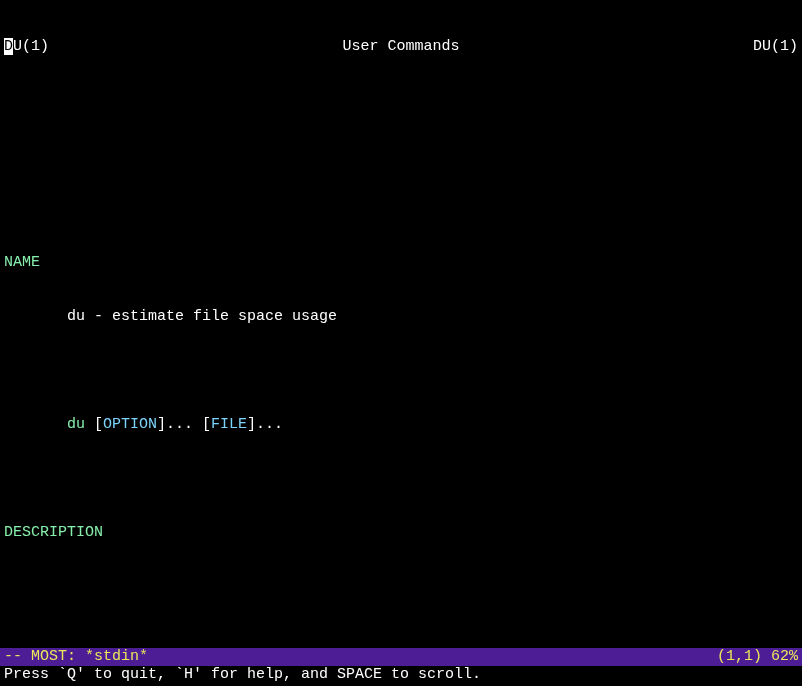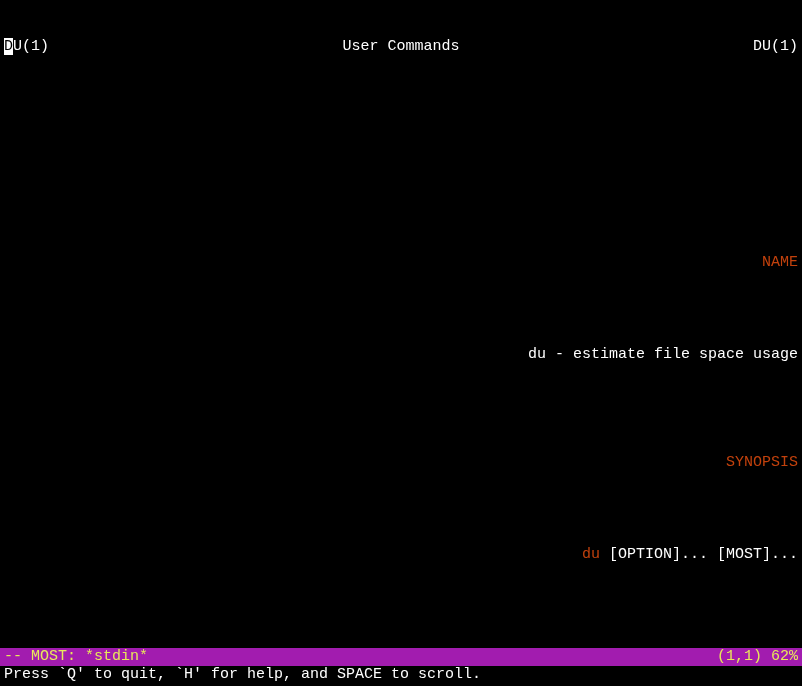--- a/index.html
+++ b/index.html
@@ -23,67 +23,67 @@
       padding: 2px 4px;
     }
     .header {
       display: flex;
       justify-content: space-between;
     }
     .header-left .cursor-char {
       background: #fff;
       color: #000;
     }
-    .red { color: #c2410c; }
-    .green { color: #ffffff; }
+    .red { color: #86efac; }
+    .green { color: #7dd3fc; }
     .blank { height: 18px; }
     .status-bar {
       position: absolute;
       bottom: 20px;
       left: 0;
       width: 802px;
-      background: #a21caf;
+      background: #4c1d95;
       color: #e8e85a;
       padding: 0 4px;
       display: flex;
       justify-content: space-between;
       height: 18px;
       line-height: 18px;
     }
     .hint-bar {
       position: absolute;
       bottom: 2px;
       left: 0;
       width: 802px;
       color: #fff;
       padding: 0 4px;
       height: 18px;
       line-height: 18px;
     }
-    .line { min-height: 18px; text-align: right; }
-    .indent1 { padding-left: 63px; margin-top: 38px; }
+    .line { min-height: 18px; }
+    .indent1 { padding-left: 63px; }
   </style>
 </head>
 <body>
 
 <div class="terminal">
   <div class="header line">
     <span class="header-left"><span class="cursor-char">D</span><span>U(1)</span></span>
     <span>User Commands</span>
     <span>DU(1)</span>
   </div>
   <div class="blank"></div>
   <div class="blank"></div>
   <div class="blank"></div>
   <div class="line red">NAME</div>
   <div class="line indent1">du - estimate file space usage</div>
   <div class="blank"></div>
-  <div class="line red">SYNOPSIS</div>
-  <div class="line indent1"><span class="red">du</span> [<span class="green">OPTION</span><span>]... [</span><span class="green">MOST</span><span>]...</span></div>
+  <div class="line indent1"><span class="red">du</span> [<span class="green">OPTION</span><span>]... [</span><span class="green">FILE</span><span>]...</span></div>
   <div class="blank"></div>
+  <div class="line red">DESCRIPTION</div>
   
   
   
   
   
   
   
   
   
   

